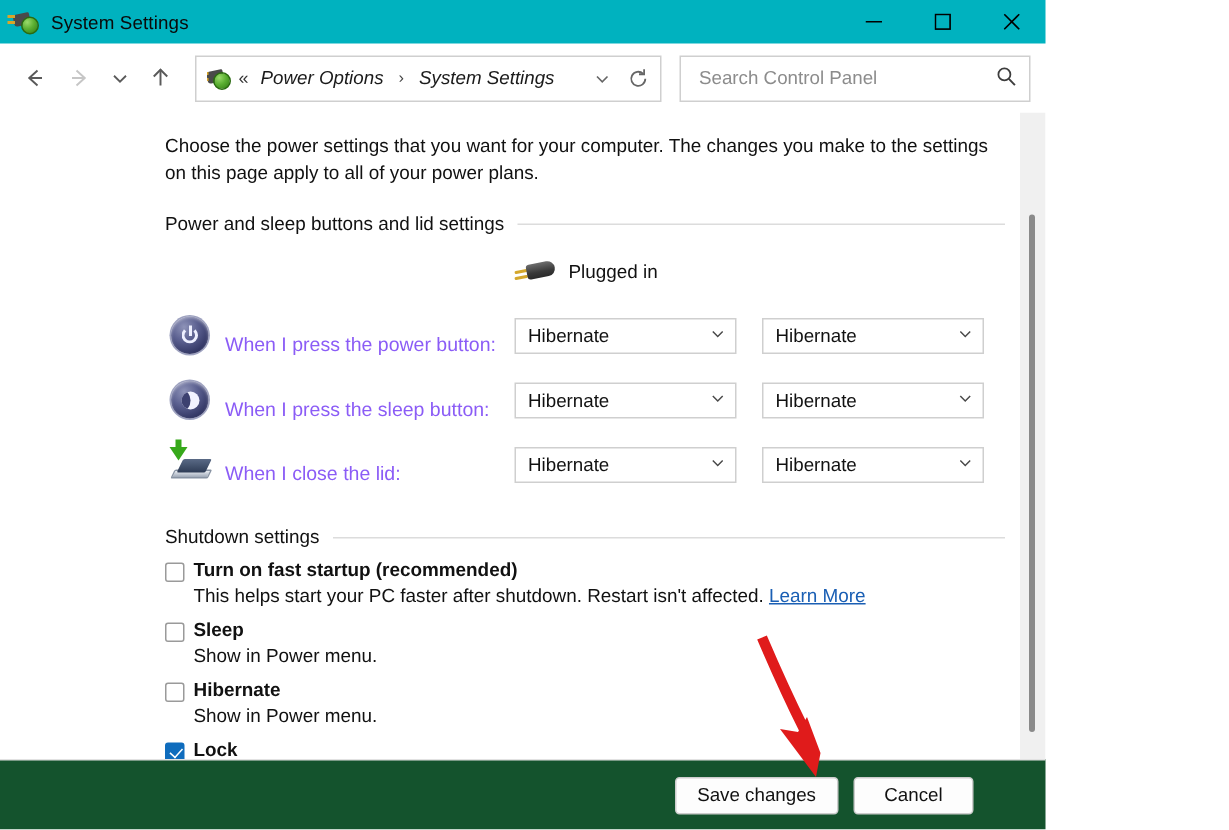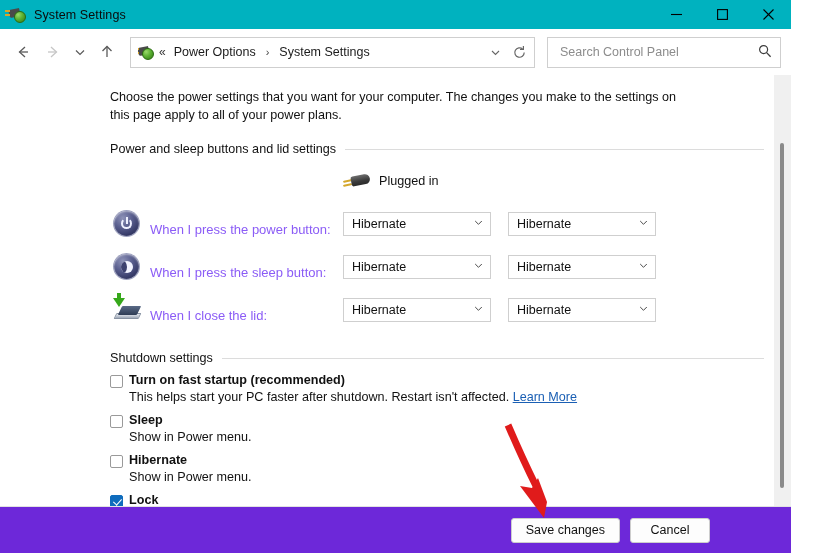--- a/index.html
+++ b/index.html
@@ -7,21 +7,21 @@
   html, body {
     margin: 0; padding: 0;
     width: 819px; height: 553px;
     overflow: hidden;
     font-family: "Liberation Sans", sans-serif;
     background: #ffffff;
   }
 
   .window {
     position: relative;
-    width: 791px;
+    width: 697px;
     height: 553px;
     background: #ffffff;
     display: flex;
     flex-direction: column;
   }
 
   
   .titlebar {
     height: 29px;
     background: #00b2bf;
@@ -134,20 +134,21 @@
     font-size: 12px;
     color: #333;
     padding: 0 6px 0 0;
     letter-spacing: -1px;
   }
   .crumb {
     font-size: 12.5px;
     color: #1a1a1a;
     white-space: nowrap;
     padding: 2px 3px;
+    font-style: italic;
   }
   .crumb-sep {
     font-size: 11px;
     color: #444;
     padding: 0 7px;
   }
   .addr-right {
     display: flex;
     align-items: center;
     gap: 2px;
@@ -461,25 +462,25 @@
     height: 345px;
     background: #8a8a8a;
     border-radius: 2px;
   }
 
   
   .footer {
     flex: 0 0 47px;
     height: 47px;
     border-top: 1px solid #e2e2e2;
-    background: #6d28d9;
+    background: #14532d;
     display: flex;
     align-items: center;
     justify-content: flex-end;
-    padding-right: 81px;
+    padding-right: 48px;
     gap: 10px;
     position: relative;
   }
   .btn {
     min-width: 101px;
     height: 25px;
     border: 1px solid #cdcdcd;
     border-radius: 3px;
     background: #fdfdfd;
     font-size: 12.5px;

